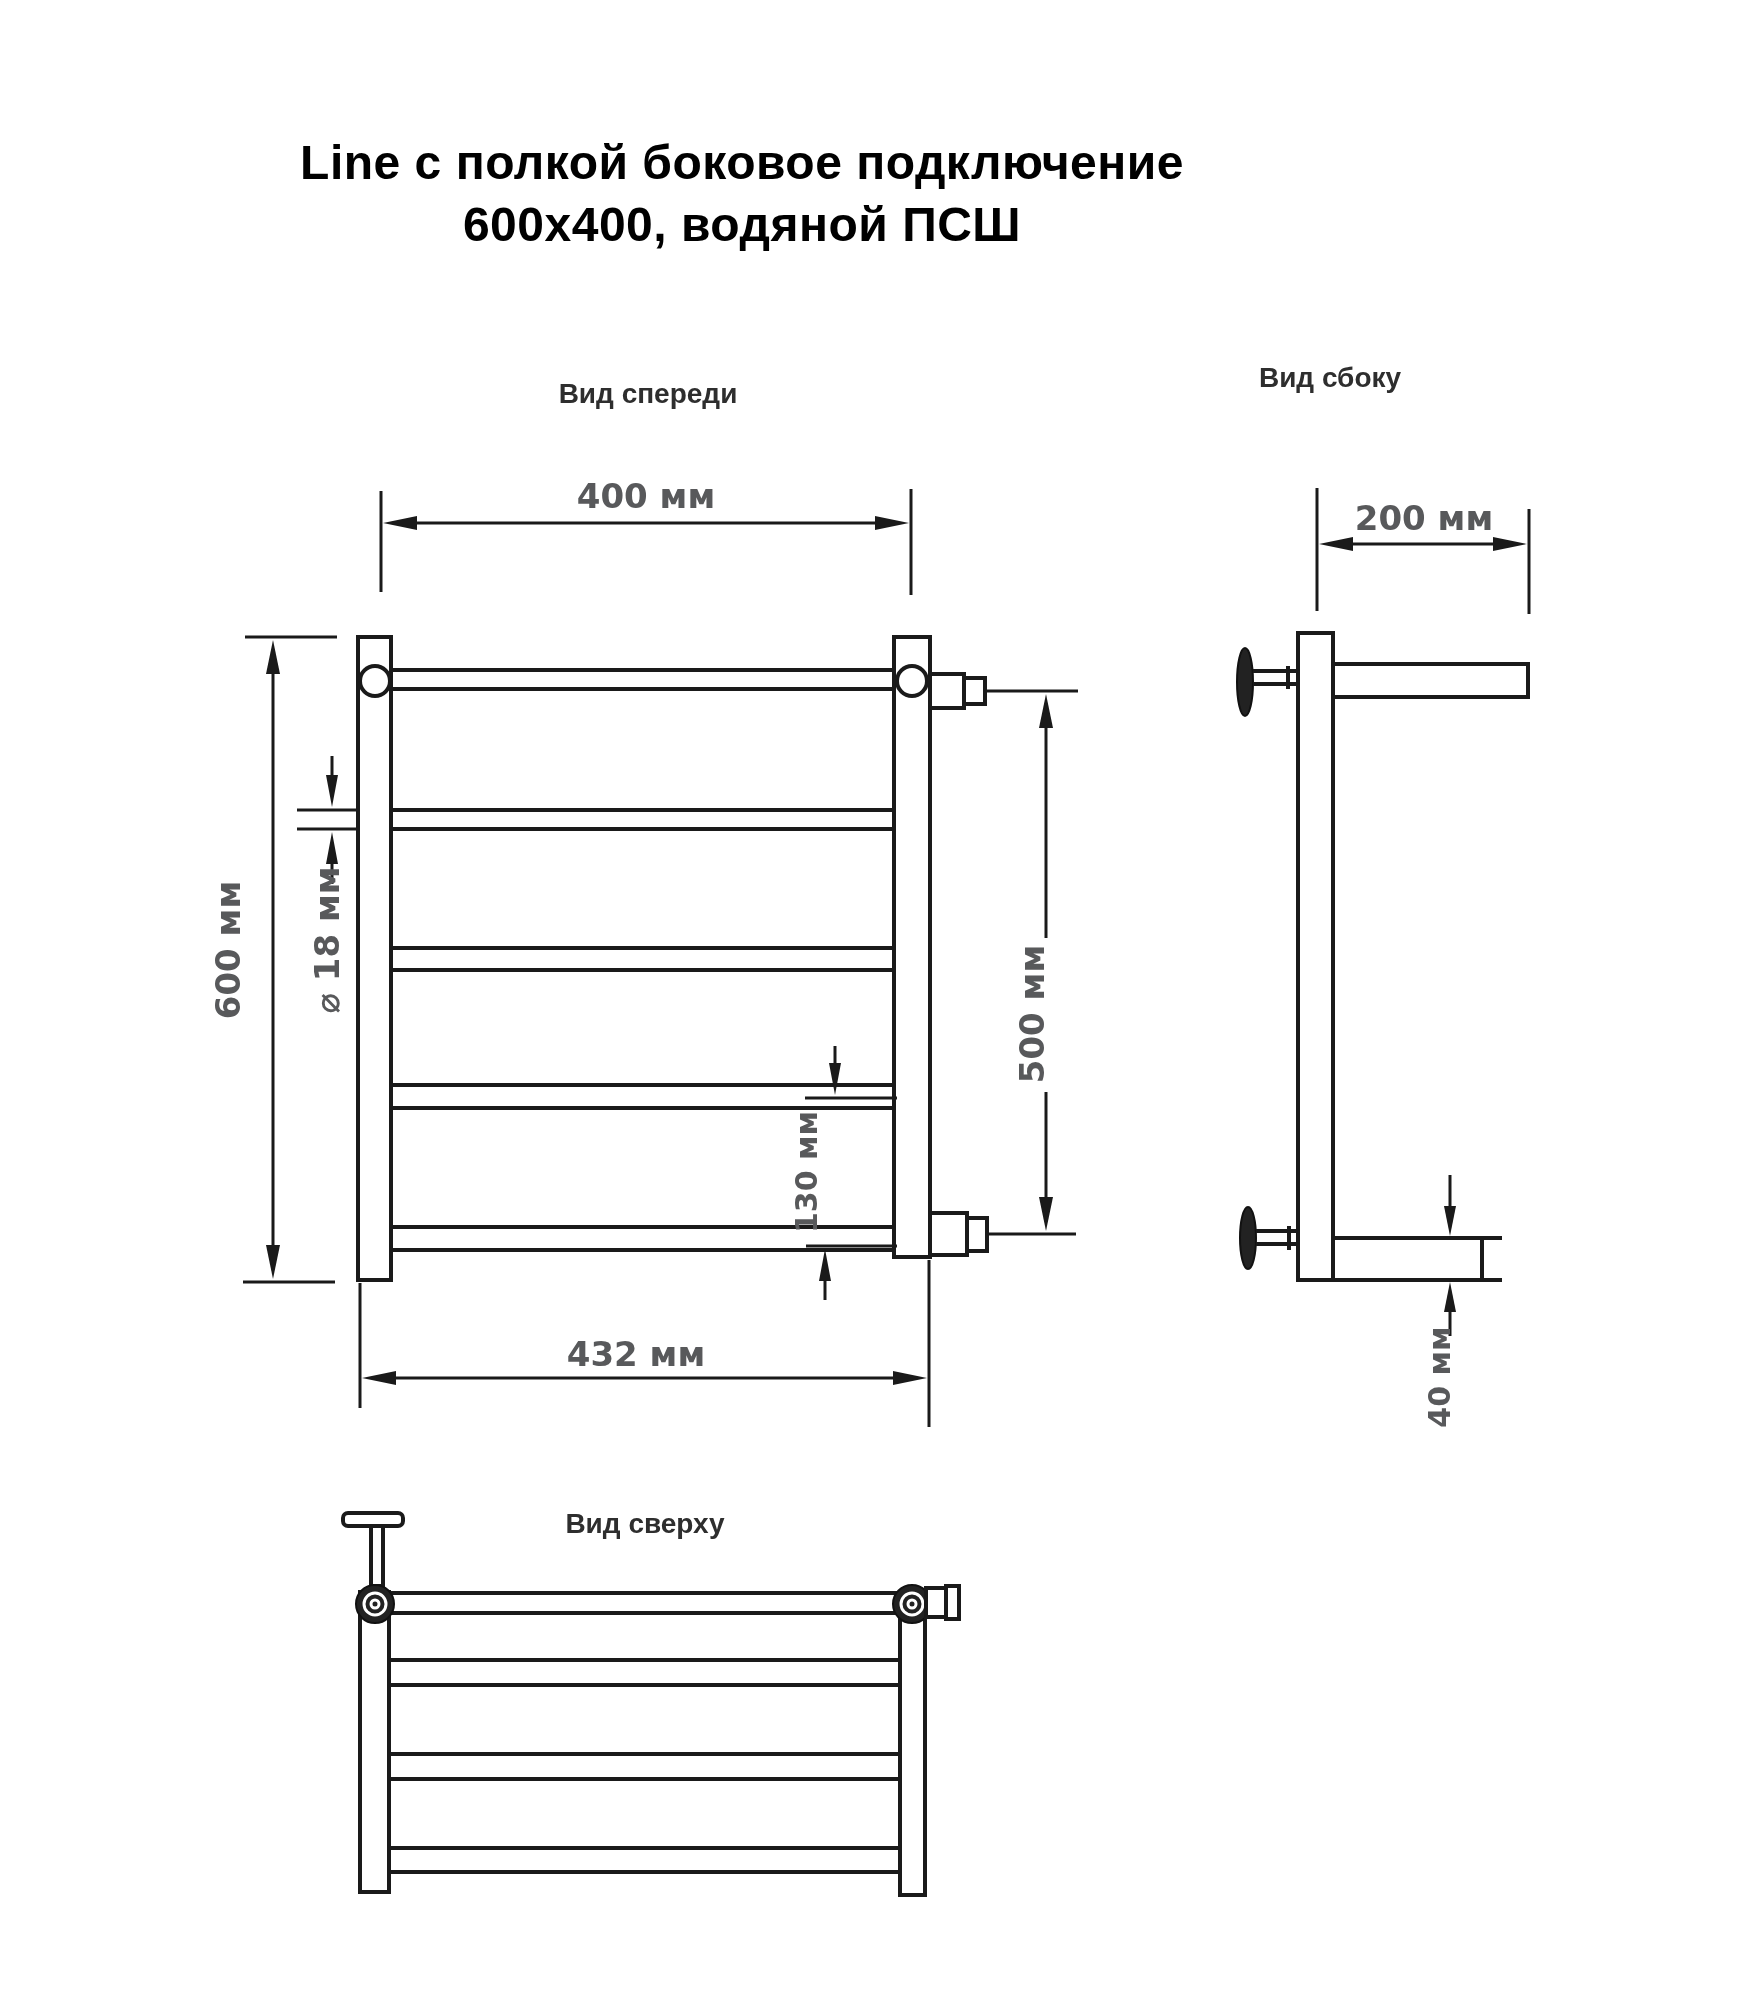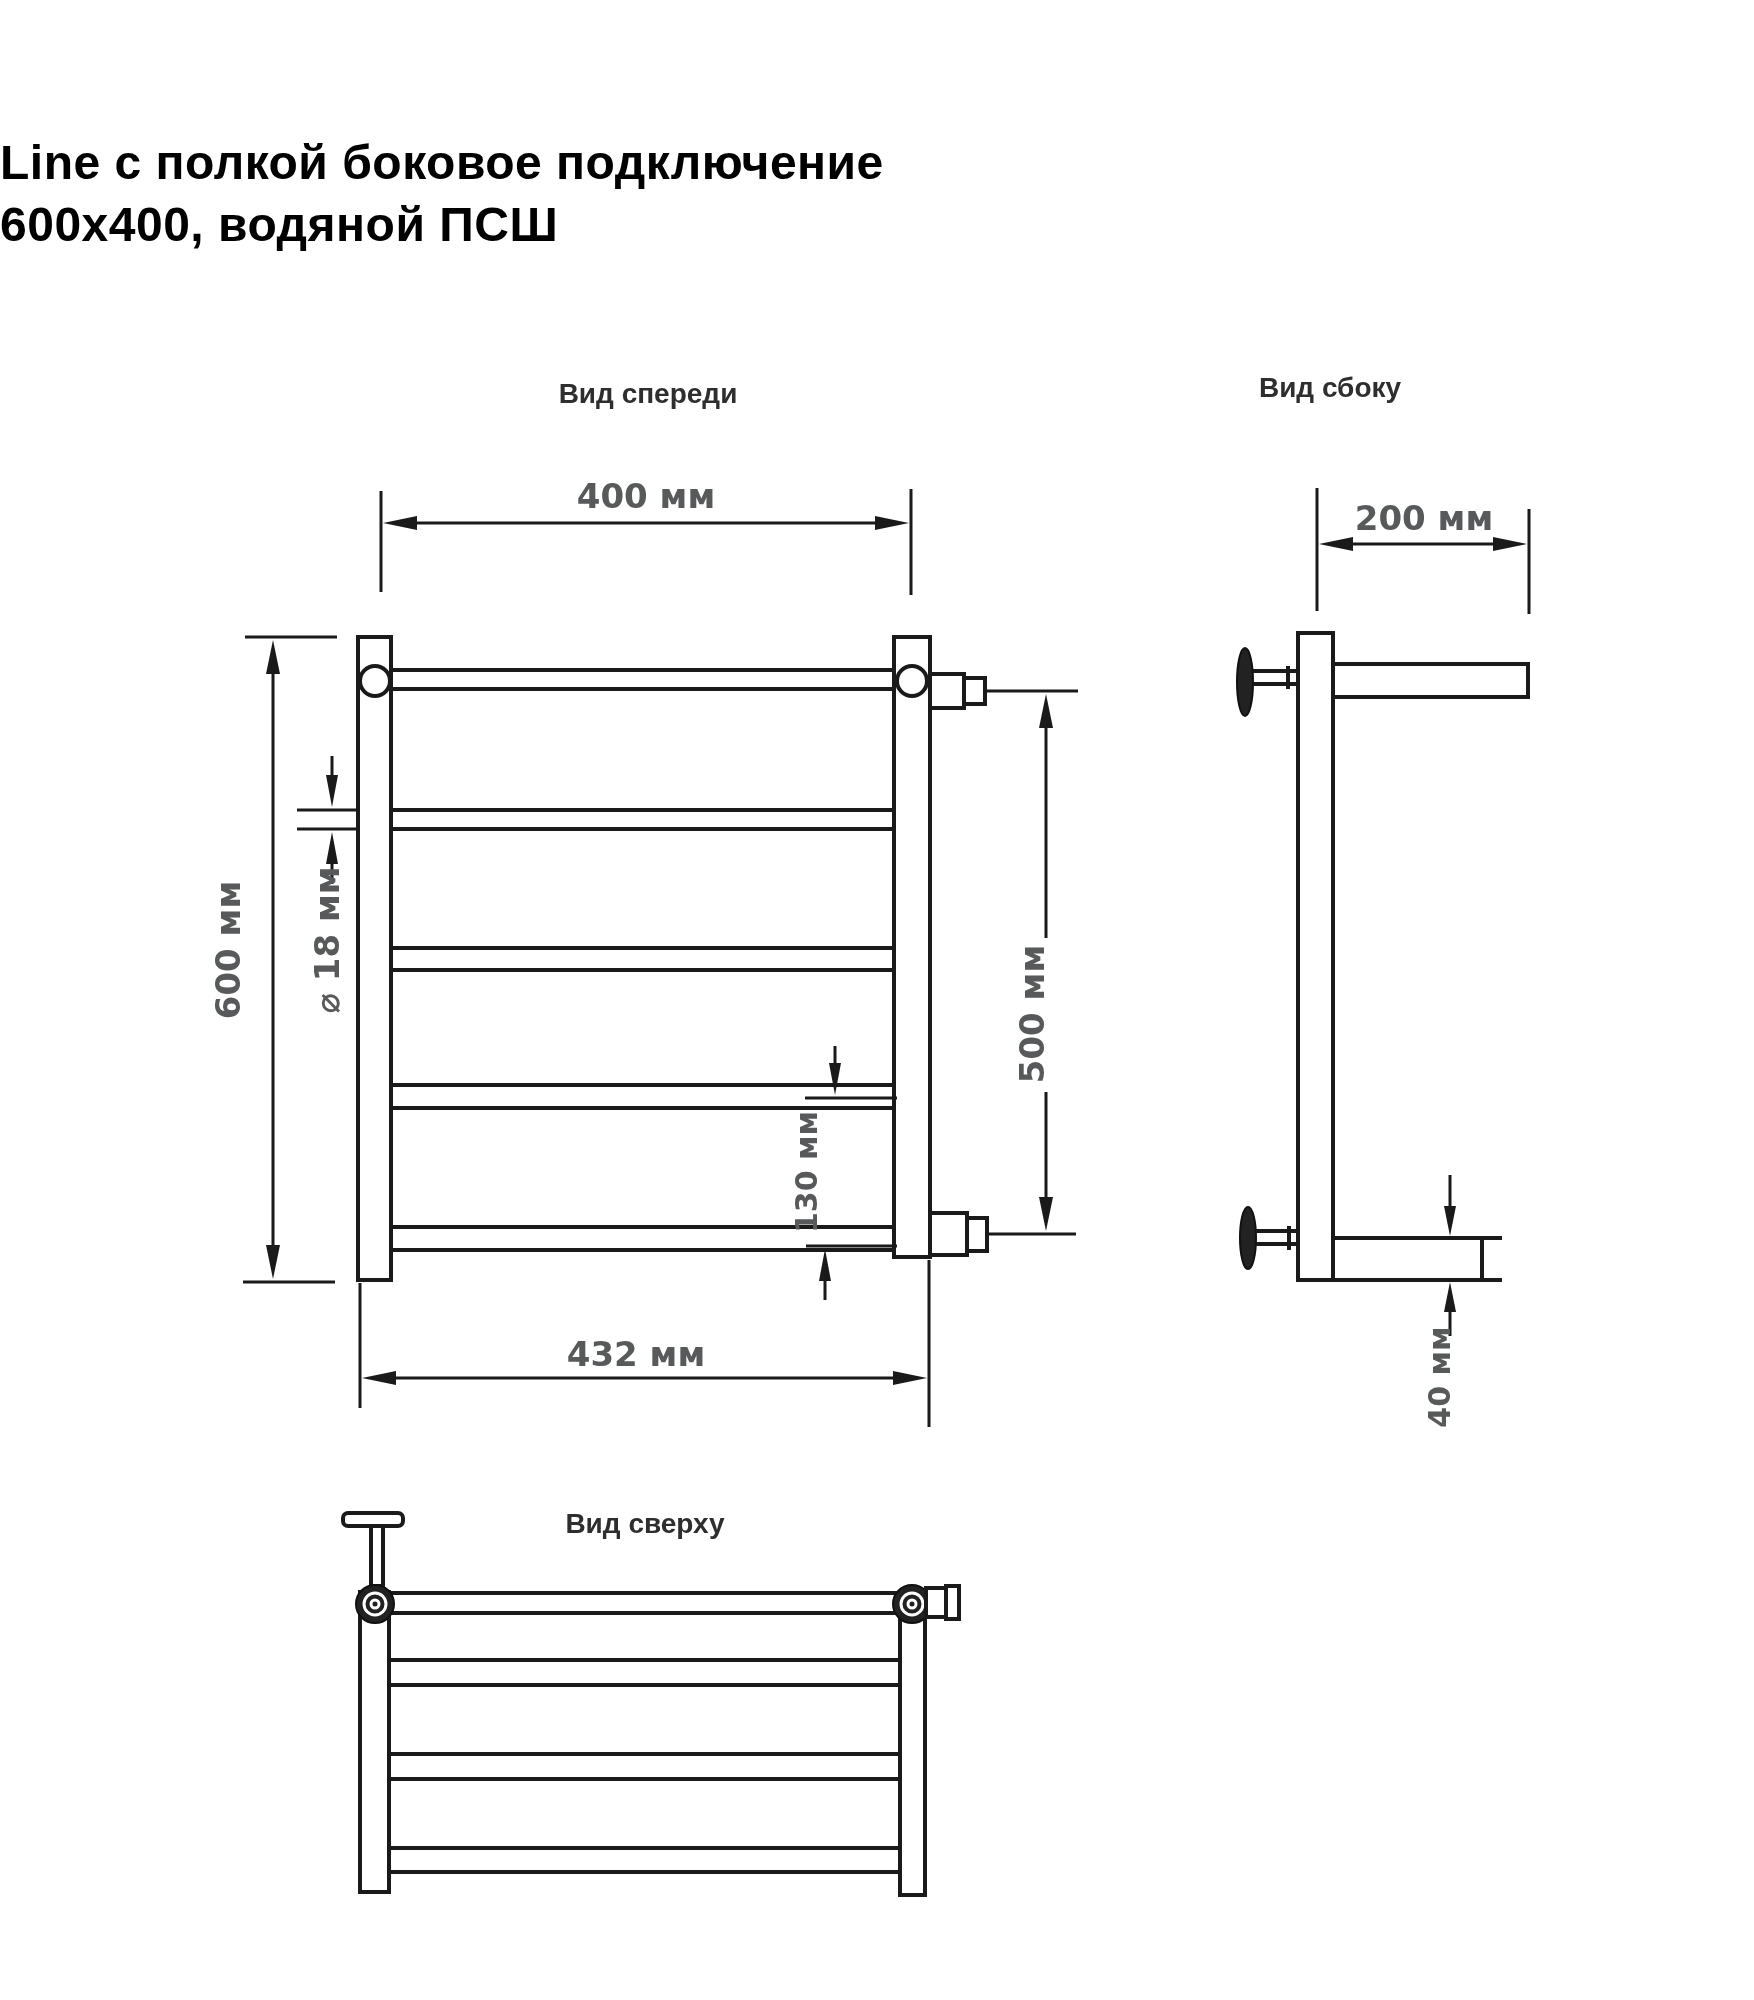--- a/index.html
+++ b/index.html
@@ -1,23 +1,23 @@
 <!DOCTYPE html>
 <html><head>
 <meta charset="utf-8">
 <style>
   html,body{margin:0;padding:0;background:#fff;}
   .page{position:relative;width:1754px;height:2000px;background:#ffffff;overflow:hidden;
         font-family:"Liberation Sans","DejaVu Sans",sans-serif;}
-  .title-block{position:absolute;left:0;top:132px;width:1484px;
+  .title-block{position:absolute;left:0;top:132px;width:1484px;text-align:center;
         font-weight:bold;font-size:48px;line-height:1.30;color:#000;letter-spacing:0.5px;}
   .view-label{position:absolute;transform:translateX(-50%);font-weight:bold;font-size:28px;
         color:#2e2e2e;white-space:nowrap;}
   #lbl-front{left:648px;top:378px;}
-  #lbl-side{left:1330px;top:372px;}
+  #lbl-side{left:1330px;top:362px;}
   #lbl-top{left:645px;top:1508px;}
   svg{position:absolute;left:0;top:0;}
   .ln{stroke:#1a1a1a;stroke-width:4;fill:none;}
   .shape{stroke:#1a1a1a;stroke-width:4;fill:#ffffff;}
   .dim{stroke:#1a1a1a;stroke-width:3;fill:none;}
   .ah{fill:#1a1a1a;stroke:none;}
   .dark{fill:#222222;stroke:#111;stroke-width:2;}
   .ring{fill:none;stroke:#ffffff;stroke-width:3;}
   .dimtext{font-family:"DejaVu Sans","Liberation Sans",sans-serif;font-weight:bold;
         font-size:34px;fill:#58595b;}

